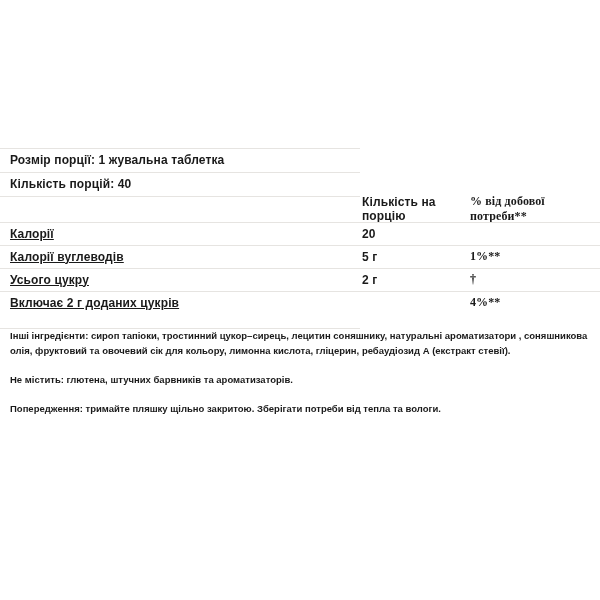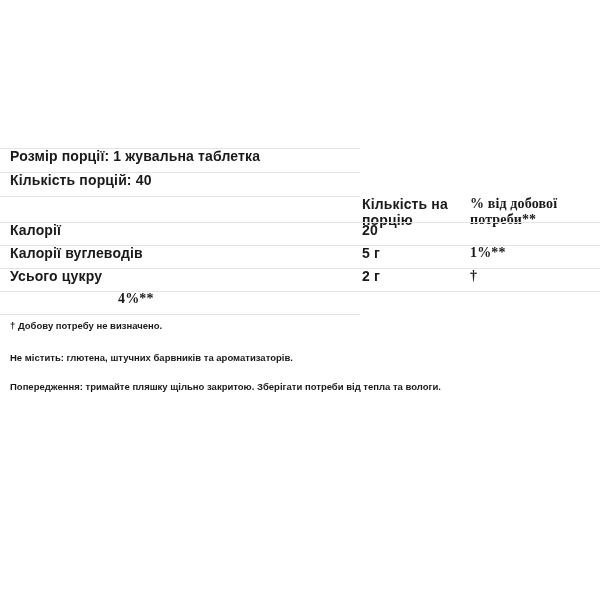--- a/index.html
+++ b/index.html
@@ -22,21 +22,22 @@
     top: 0;
     width: 600px;
   }
 
   
   .row {
     position: relative;
     box-sizing: border-box;
     padding: 0 0 0 10px;
     display: flex;
-    font-size: 14px;
+    align-items: center;
+    font-size: 12px;
     font-weight: 700;
     letter-spacing: 0.01em;
     color: #1a1a1a;
   }
 
   
   .rule-short::before {
     content: "";
     position: absolute;
     left: 0;
@@ -55,21 +56,21 @@
     height: 1px;
     background: #e6e4e1;
   }
 
   .serving-row { height: 24px; }
   .servings-row { height: 24px; }
 
   .head-row   { height: 26px; }
   .data-row   { height: 23px; }
 
-  .c-label  { width: 352px; flex: 0 0 352px; }
+  .c-label  { width: 352px; flex: 0 0 352px; text-decoration: underline; }
   .c-amount { width: 108px; flex: 0 0 108px; }
   .c-dv     { flex: 1 1 auto; font-family: Liberation Serif, serif; }
 
   .head-row .c-label  { }
   .head-row .c-amount { }
 
   .note-row {
     position: relative;
     box-sizing: border-box;
     padding-left: 10px;
@@ -125,30 +126,31 @@
     <span class="c-dv">1%**</span>
   </div>
 
   <div class="row data-row rule-full">
     <span class="c-label">Усього цукру</span>
     <span class="c-amount">2 г</span>
     <span class="c-dv">†</span>
   </div>
 
   <div class="row data-row rule-full">
+    <span class="c-label">Включає 2 г доданих цукрів</span>
     <span class="c-amount"></span>
     <span class="c-dv">4%**</span>
   </div>
 
 
 
-  <div class="note-row rule-short">
-    <span>† Добову потребу не визначено.</span>
+
+  <div class="para para-ingredients rule-short">
+    <span>Інші інгредієнти: сироп тапіоки, тростинний цукор–сирець, лецитин соняшнику, натуральні ароматизатори , соняшникова олія, фруктовий та овочевий сік для кольору, лимонна кислота, гліцерин, ребаудіозид А (екстракт стевії).</span>
   </div>
-
 
   <div class="para para-free">
     <span>Не містить: глютена,  штучних барвників та ароматизаторів.</span>
   </div>
 
   <div class="para para-warning">
     <span>Попередження: тримайте пляшку щільно закритою. Зберігати потреби від тепла та вологи.</span>
   </div>
 
 </div>

